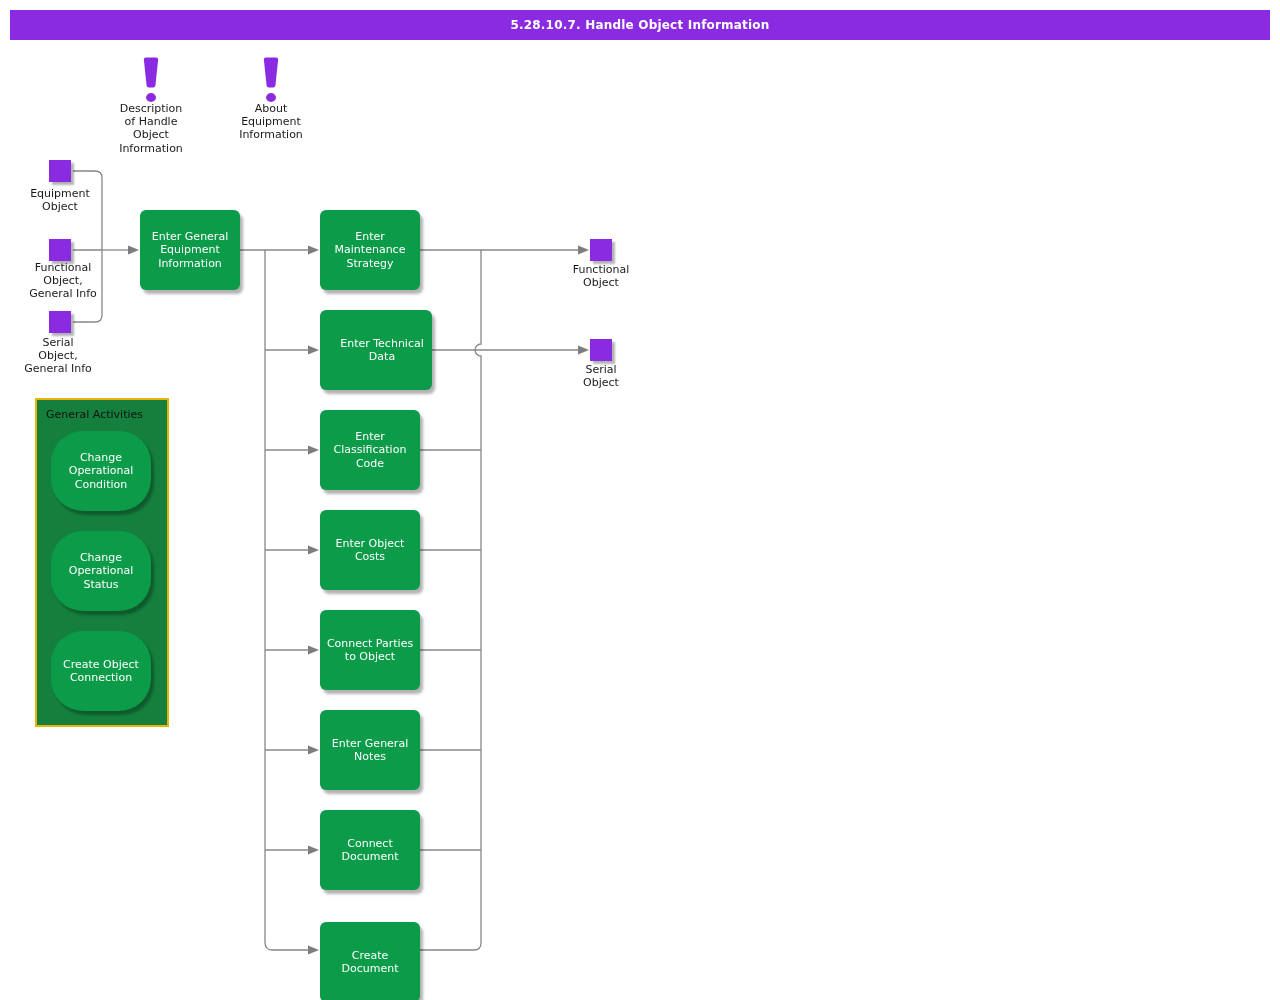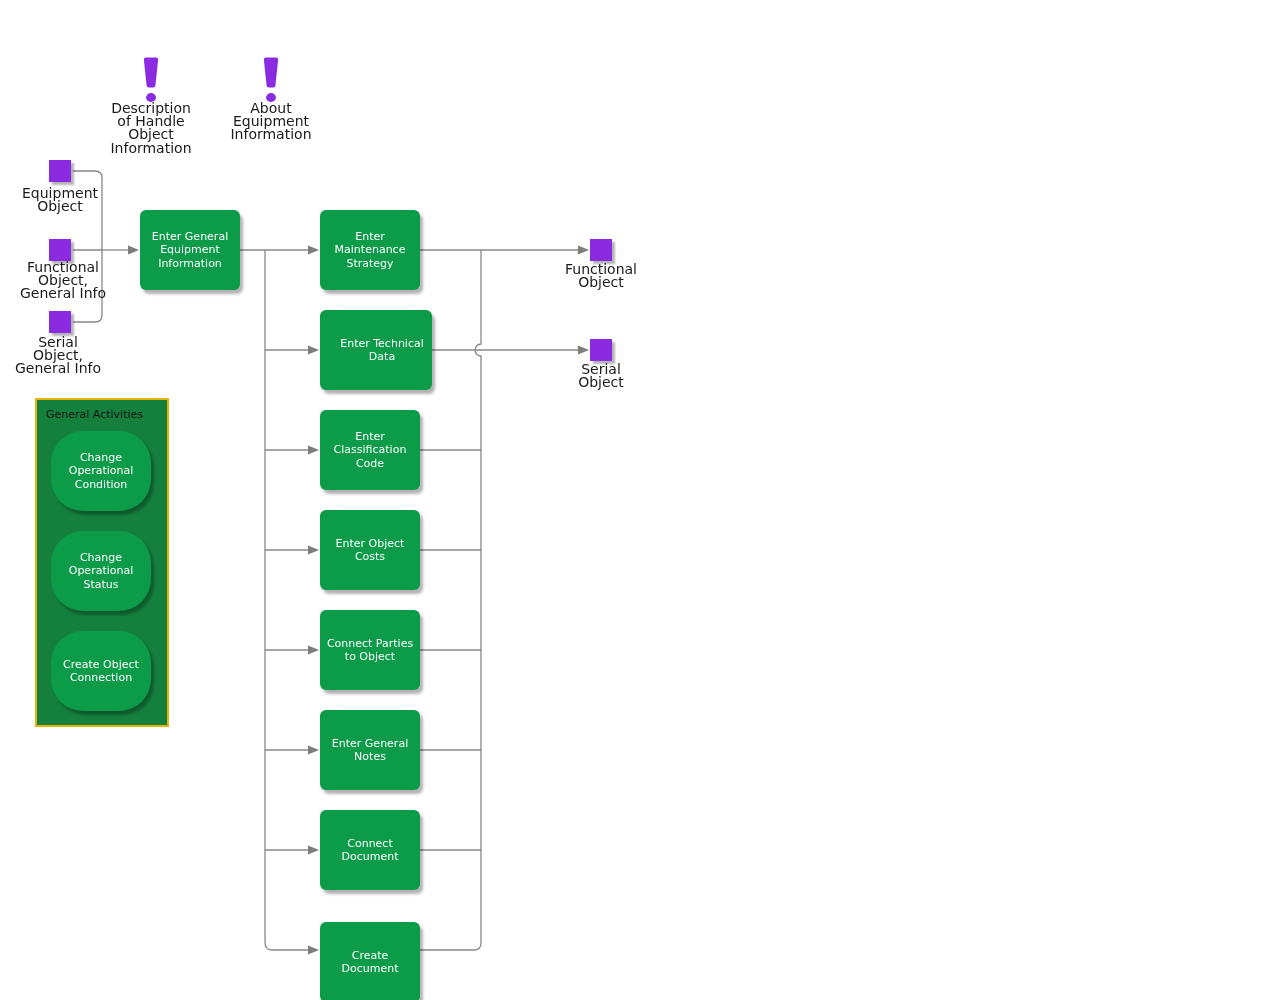--- a/index.html
+++ b/index.html
@@ -19,38 +19,41 @@
     display:flex;align-items:center;justify-content:center;text-align:center;
     color:#ffffff;font-size:11px;line-height:13.5px;white-space:pre-line;z-index:2;
     cursor:pointer;
   }
   .marker{
     position:absolute;width:22px;height:22px;background:#8a2be2;
     box-shadow:3px 3px 2px rgba(0,0,0,0.30);z-index:2;cursor:pointer;
   }
   .lbl{
     position:absolute;width:110px;text-align:center;color:#1a1a1a;
-    font-size:14px;line-height:13.2px;white-space:pre-line;z-index:2;
+    font-size:11px;line-height:13.2px;white-space:pre-line;z-index:2;
   }
   .note-icon{position:absolute;width:22px;height:48px;z-index:2;cursor:pointer;}
   .note-icon svg{display:block;}
   .group{
     position:absolute;left:35px;top:398px;width:130px;height:325px;
     border:2px solid #eab308;background:#15803d;z-index:2;
   }
   .group .group-title{
     position:absolute;left:9px;top:8px;font-size:11px;color:#111111;white-space:nowrap;
   }
   .group .node{position:absolute;left:14px;border-radius:32px;}
 </style>
 </head>
 <body>
 
 <div id="canvas">
 
+  <div class="titlebar">
+    <span>5.28.10.7. Handle Object Information</span>
+  </div>
 
   <svg class="wires" width="1280" height="1000" viewBox="0 0 1280 1000">
     <g stroke="#878787" stroke-width="1.3" fill="none">
 
       <path d="M73,171 H95 Q102,171 102,178 V315 Q102,322 95,322 H73 M73,250 H102"></path>
 
       <path d="M102,250 H128"></path>
 
       <path d="M240,250 H308"></path>
 

